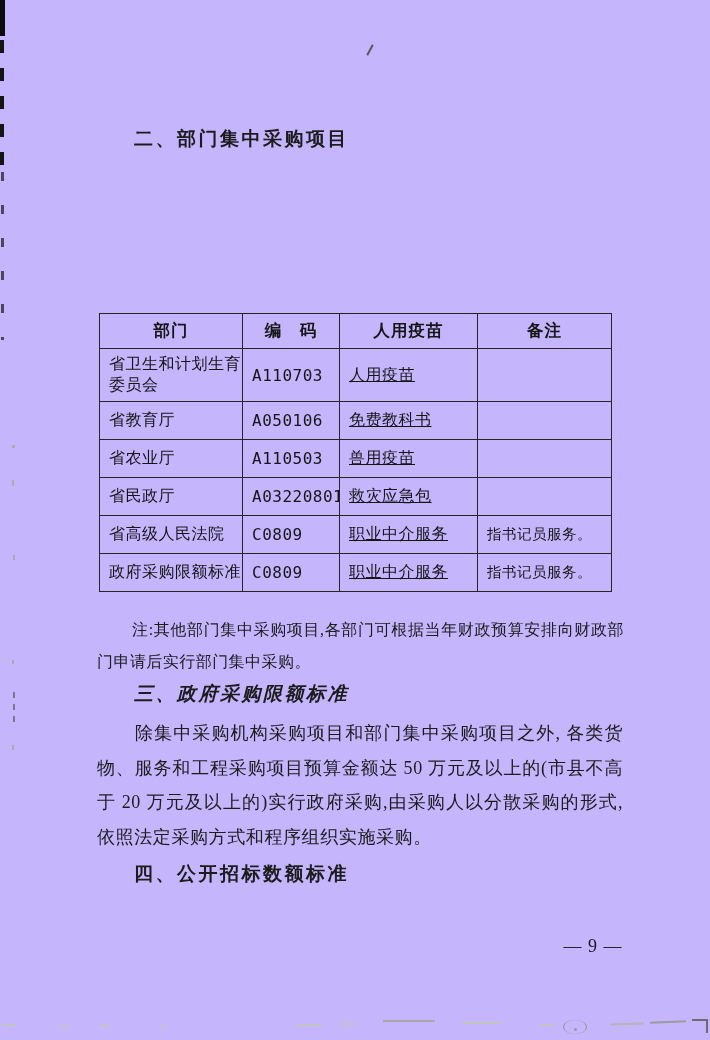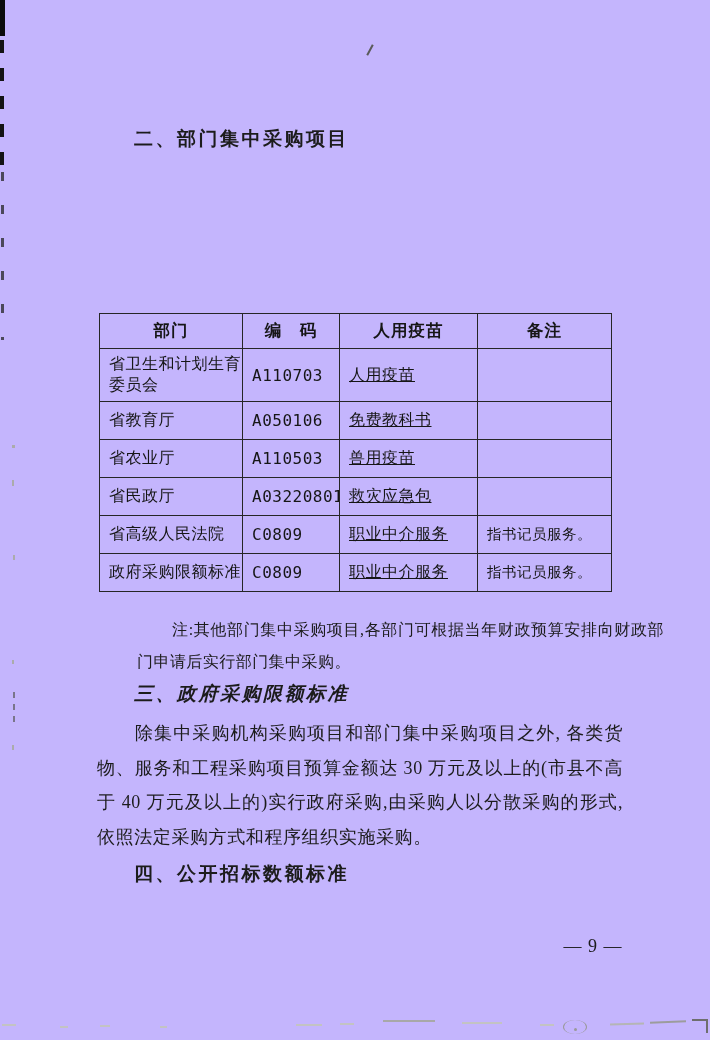--- a/index.html
+++ b/index.html
@@ -26,21 +26,20 @@
     letter-spacing:0.6px;
     text-align:justify;
     text-indent:38px;
   }
   .para-note {
     position:absolute; left:97px; width:527px;
     font-size:16px; line-height:32px;
     letter-spacing:0.45px;
     text-align:justify;
     text-indent:35px;
-    margin-left:40px;
   }
   
   table.doc-table {
     position:absolute; left:99px; top:313px;
     border-collapse:collapse;
     table-layout:fixed; width:512px;
     font-size:16px; color:#161616;
   }
   table.doc-table th, table.doc-table td {
     border:1.6px solid #262626;
@@ -166,21 +165,21 @@
         <td class="cell-code">C0809</td>
         <td class="cell-catalog">职业中介服务</td>
         <td class="cell-remark">指书记员服务。</td>
       </tr>
     </tbody>
   </table>
 
   <div class="para-note" style="top:614px;">注:其他部门集中采购项目,各部门可根据当年财政预算安排向财政部门申请后实行部门集中采购。</div>
 
   <div class="sec-heading" style="top:682px;font-style:italic;">三、政府采购限额标准</div>
-  <div class="para" style="top:716px;">除集中采购机构采购项目和部门集中采购项目之外, 各类货物、服务和工程采购项目预算金额达 30 万元及以上的(市县不高于 40 万元及以上的)实行政府采购,由采购人以分散采购的形式,依照法定采购方式和程序组织实施采购。</div>
+  <div class="para" style="top:716px;">除集中采购机构采购项目和部门集中采购项目之外, 各类货物、服务和工程采购项目预算金额达 50 万元及以上的(市县不高于 20 万元及以上的)实行政府采购,由采购人以分散采购的形式,依照法定采购方式和程序组织实施采购。</div>
 
   <div class="sec-heading" style="top:862px;">四、公开招标数额标准</div>
 
   <div class="page-number">— 9 —</div>
 
   <div class="artifact bottom-dash" style="left:2px;top:1024px;width:14px;"></div>
   <div class="artifact bottom-dash" style="left:60px;top:1026px;width:8px;"></div>
   <div class="artifact bottom-dash" style="left:100px;top:1025px;width:10px;"></div>
   <div class="artifact bottom-dash" style="left:160px;top:1026px;width:7px;"></div>
   <div class="artifact bottom-dash" style="left:296px;top:1024px;width:26px;"></div>

